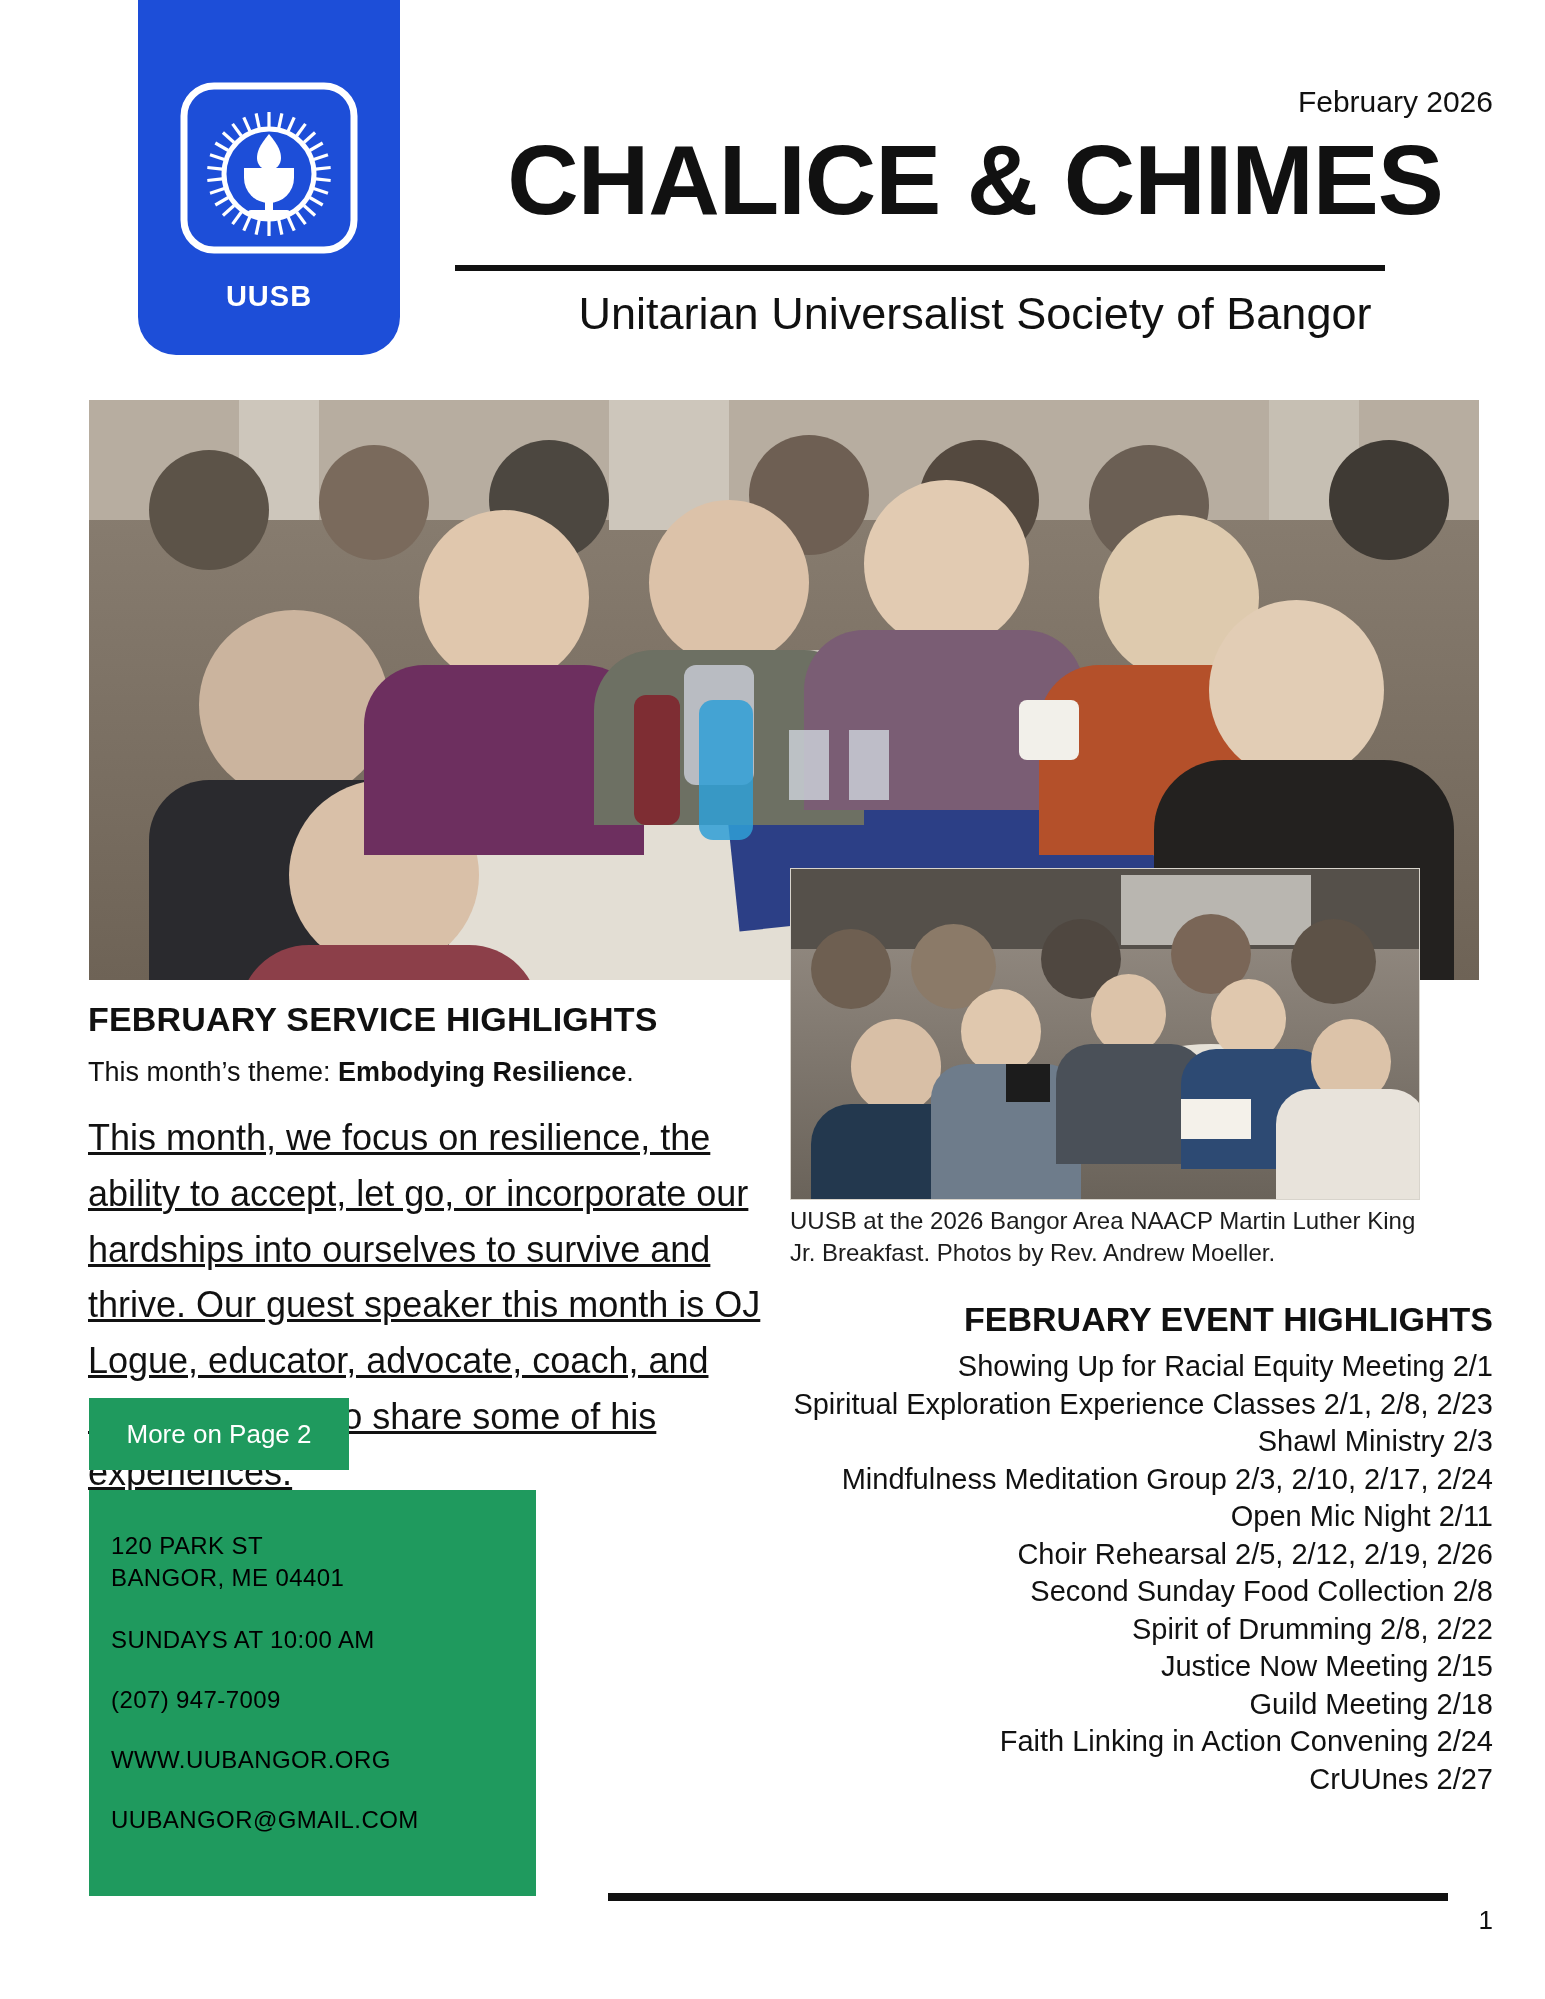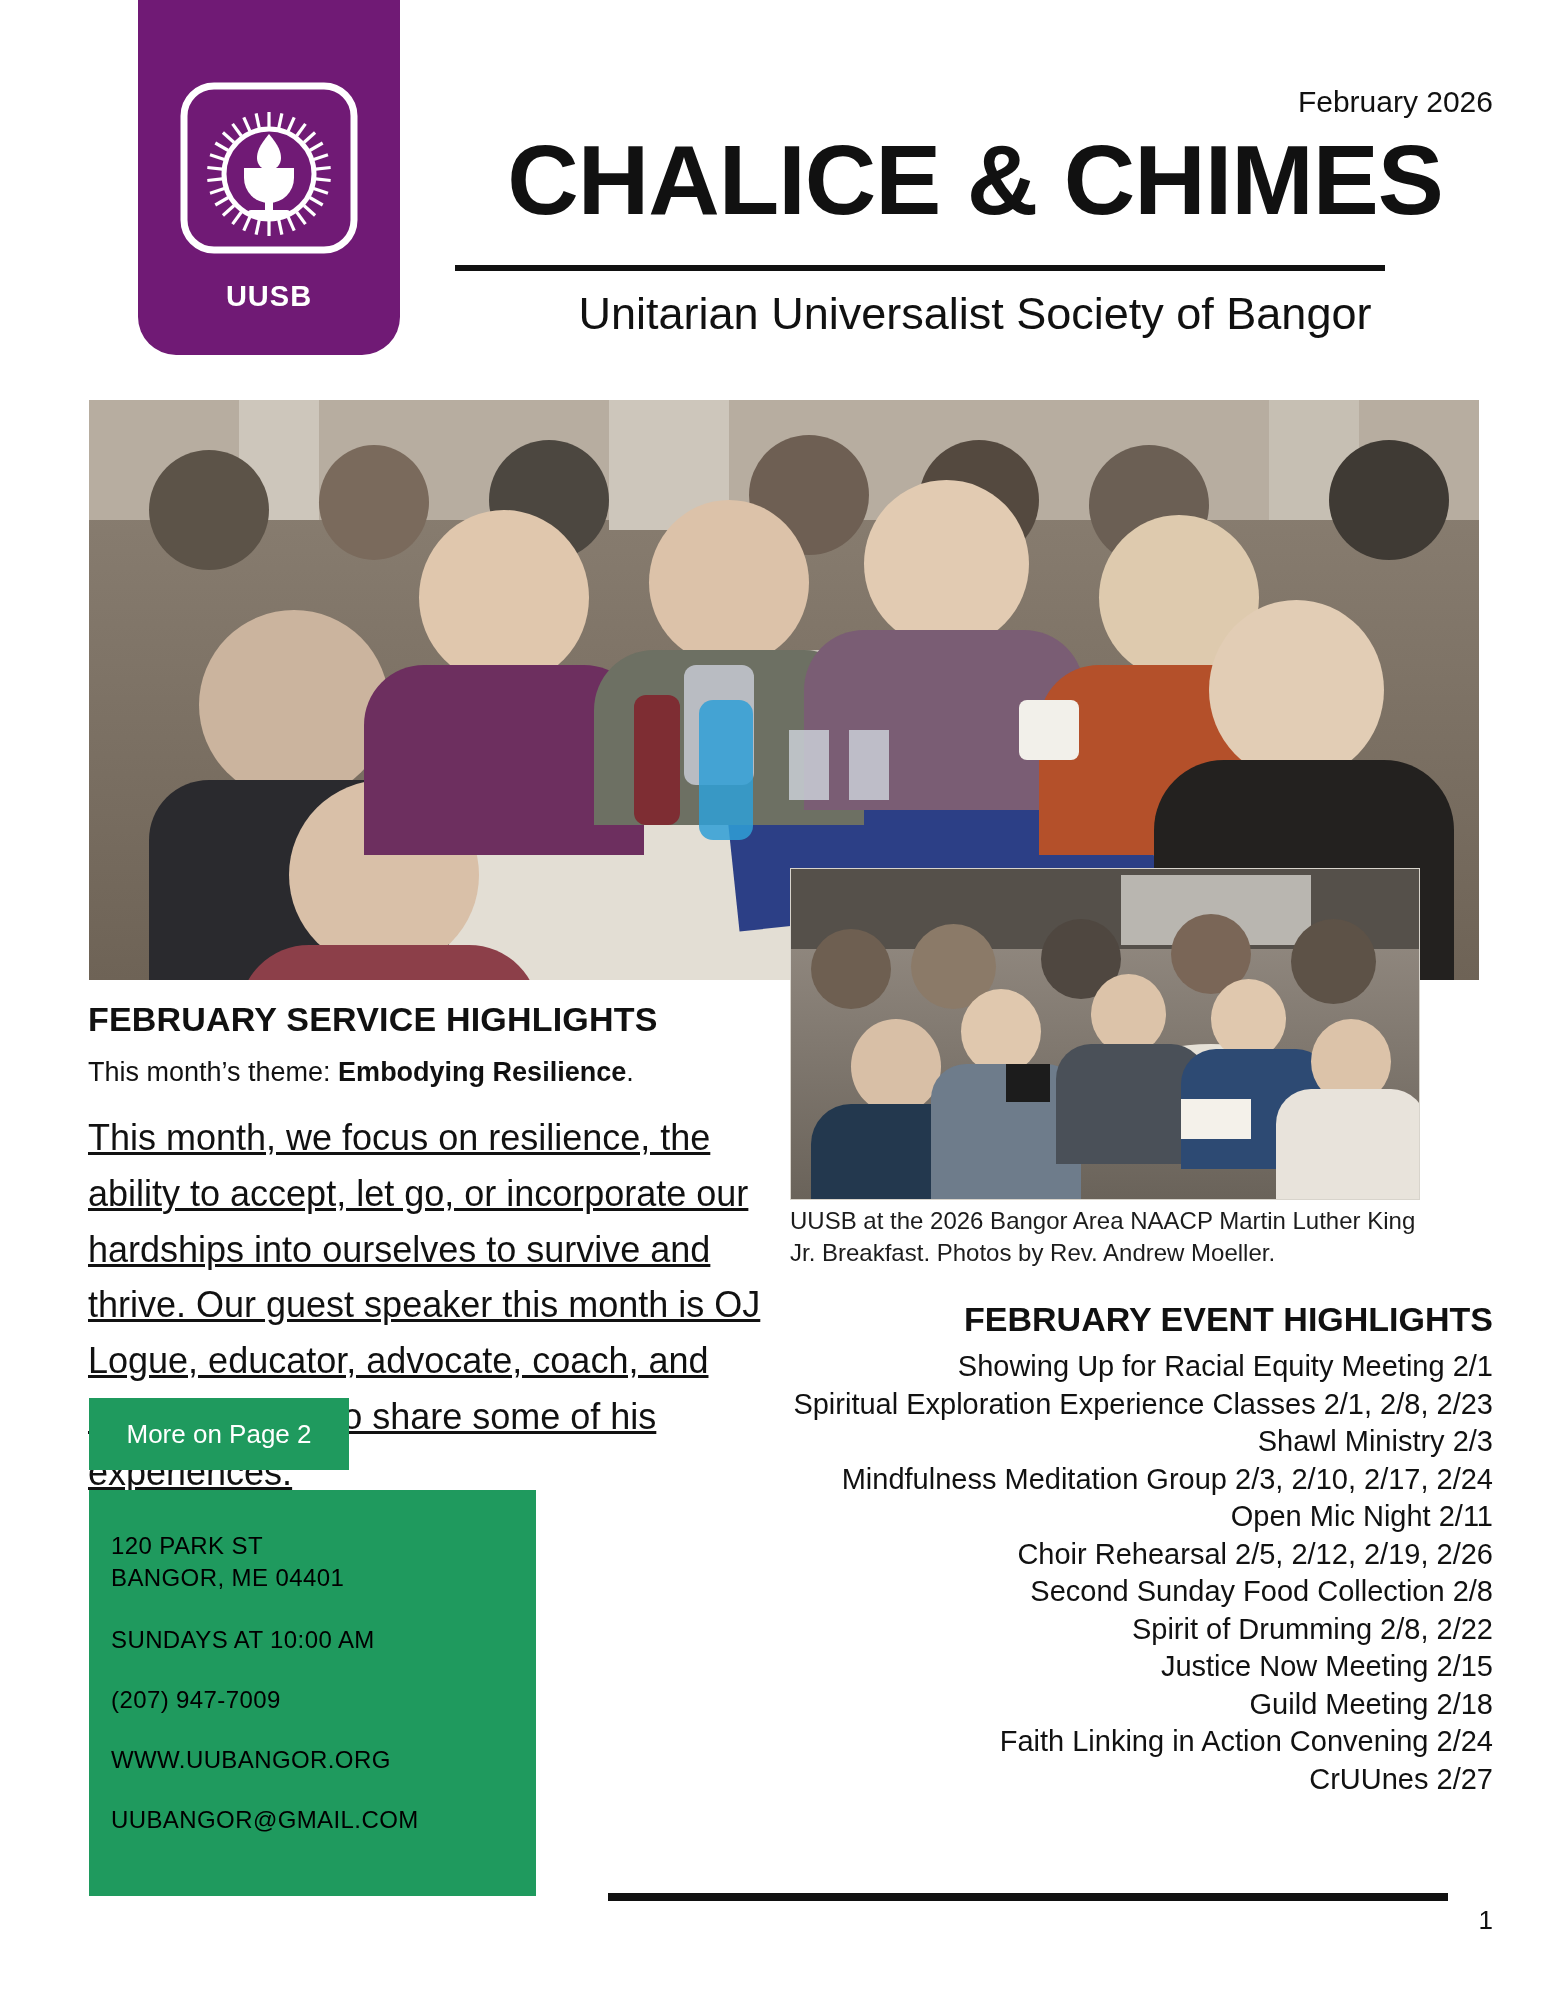--- a/index.html
+++ b/index.html
@@ -22,21 +22,21 @@
     left: 0; top: 0;
     width: 1545px;
     height: 372px;
   }
   .logo-badge {
     position: absolute;
     left: 138px;
     top: 0;
     width: 262px;
     height: 355px;
-    background: #701a75;
+    background: #1d4ed8;
     border-bottom-left-radius: 38px;
     border-bottom-right-radius: 38px;
   }
   .logo-mark {
     position: absolute;
     left: 36px;
     top: 82px;
     width: 190px;
     height: 172px;
   }

